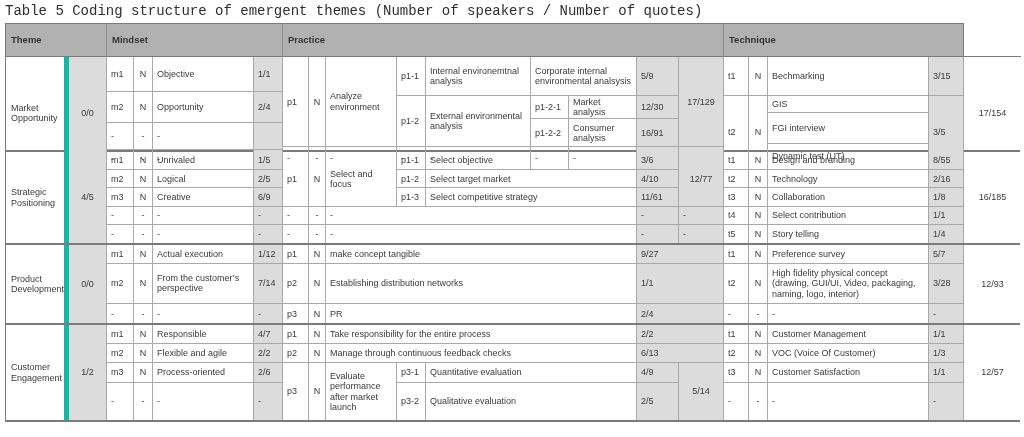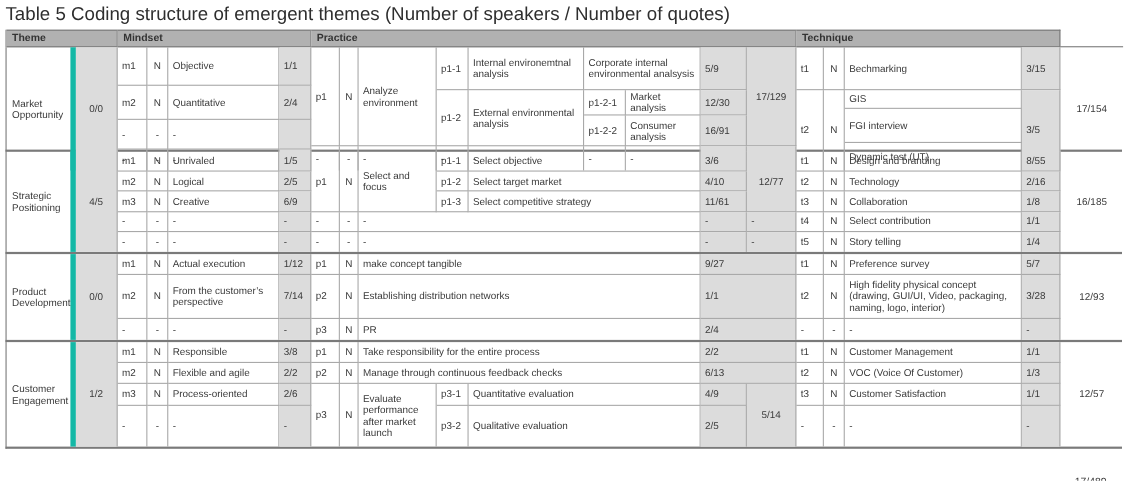--- a/index.html
+++ b/index.html
@@ -1,21 +1,21 @@
 <!DOCTYPE html>
 <html><head>
 <meta charset="utf-8">
 <style>
   *{box-sizing:border-box;margin:0;padding:0;}
   html,body{background:#ffffff;}
   body{width:1024px;height:437px;font-family:"Liberation Sans","DejaVu Sans",sans-serif;color:#3a3a3a;}
   .page{padding:3px 0 0 5px;}
-  .title{font-size:17px;color:#2e2e2e;margin-bottom:4px;}
+  .title{font-size:14px;color:#2e2e2e;margin-bottom:4px;font-family:Liberation Mono, monospace;}
   .tbl{width:1015px;font-size:9px;line-height:1.14;}
-  .hdr{display:grid;grid-template-columns:101px 176px 441px 240px 57px;height:16px;border-left:1px solid #7a7a7a;text-align:center;}
+  .hdr{display:grid;grid-template-columns:101px 176px 441px 240px 57px;height:34px;border-left:1px solid #7a7a7a;text-align:center;}
   .hcell{background:#b1b1b1;border-top:1px solid #7a7a7a;border-bottom:1px solid #7a7a7a;border-right:1px solid #8b8b8b;font-weight:bold;font-size:9.5px;color:#333;display:flex;align-items:center;padding-left:5px;}
   .hcell.hlast{border-right:1px solid #7a7a7a;}
   .hspacer{border-bottom:1px solid #7a7a7a;background:transparent;}
   .block{display:grid;grid-template-columns:63px 38px 176px 441px 240px 57px;border-left:1px solid #7a7a7a;border-bottom:2px solid #7a7a7a;}
   .b-mo{height:95px;}.b-sp{height:93px;}.b-pd{height:80px;}.b-ce{height:97px;}
   .sec{display:grid;height:100%;}
   .c{border-right:1px solid #a9a9a9;border-bottom:1px solid #a9a9a9;display:flex;align-items:center;padding:1px 2px 1px 4px;overflow:hidden;}
   .lr{border-bottom:none;}
   .g{background:#dcdcdc;}
   .ctr{justify-content:center;padding-left:2px;text-align:center;}
@@ -53,21 +53,21 @@
       <div class="tname">Market Opportunity</div>
       <div class="tcount">0/0</div>
 
       <div class="sec m m-mo">
         <div class="c">m1</div>
         <div class="c ctr">N</div>
         <div class="c">Objective</div>
         <div class="c g">1/1</div>
         <div class="c">m2</div>
         <div class="c ctr">N</div>
-        <div class="c">Quantitative</div>
+        <div class="c">Opportunity</div>
         <div class="c g">2/4</div>
         <div class="c">-</div>
         <div class="c ctr">-</div>
         <div class="c">-</div>
         <div class="c g"></div>
         <div class="c lr">-</div>
         <div class="c ctr lr">-</div>
         <div class="c lr">-</div>
         <div class="c g lr"></div>
       </div>
@@ -248,21 +248,21 @@
     </div>
 
     <div class="block b-ce">
       <div class="tname">Customer Engagement</div>
       <div class="tcount">1/2</div>
 
       <div class="sec m r4c">
         <div class="c">m1</div>
         <div class="c ctr">N</div>
         <div class="c">Responsible</div>
-        <div class="c g">3/8</div>
+        <div class="c g">4/7</div>
         <div class="c">m2</div>
         <div class="c ctr">N</div>
         <div class="c">Flexible and agile</div>
         <div class="c g">2/2</div>
         <div class="c">m3</div>
         <div class="c ctr">N</div>
         <div class="c">Process-oriented</div>
         <div class="c g">2/6</div>
         <div class="c lr">-</div>
         <div class="c ctr lr">-</div>

